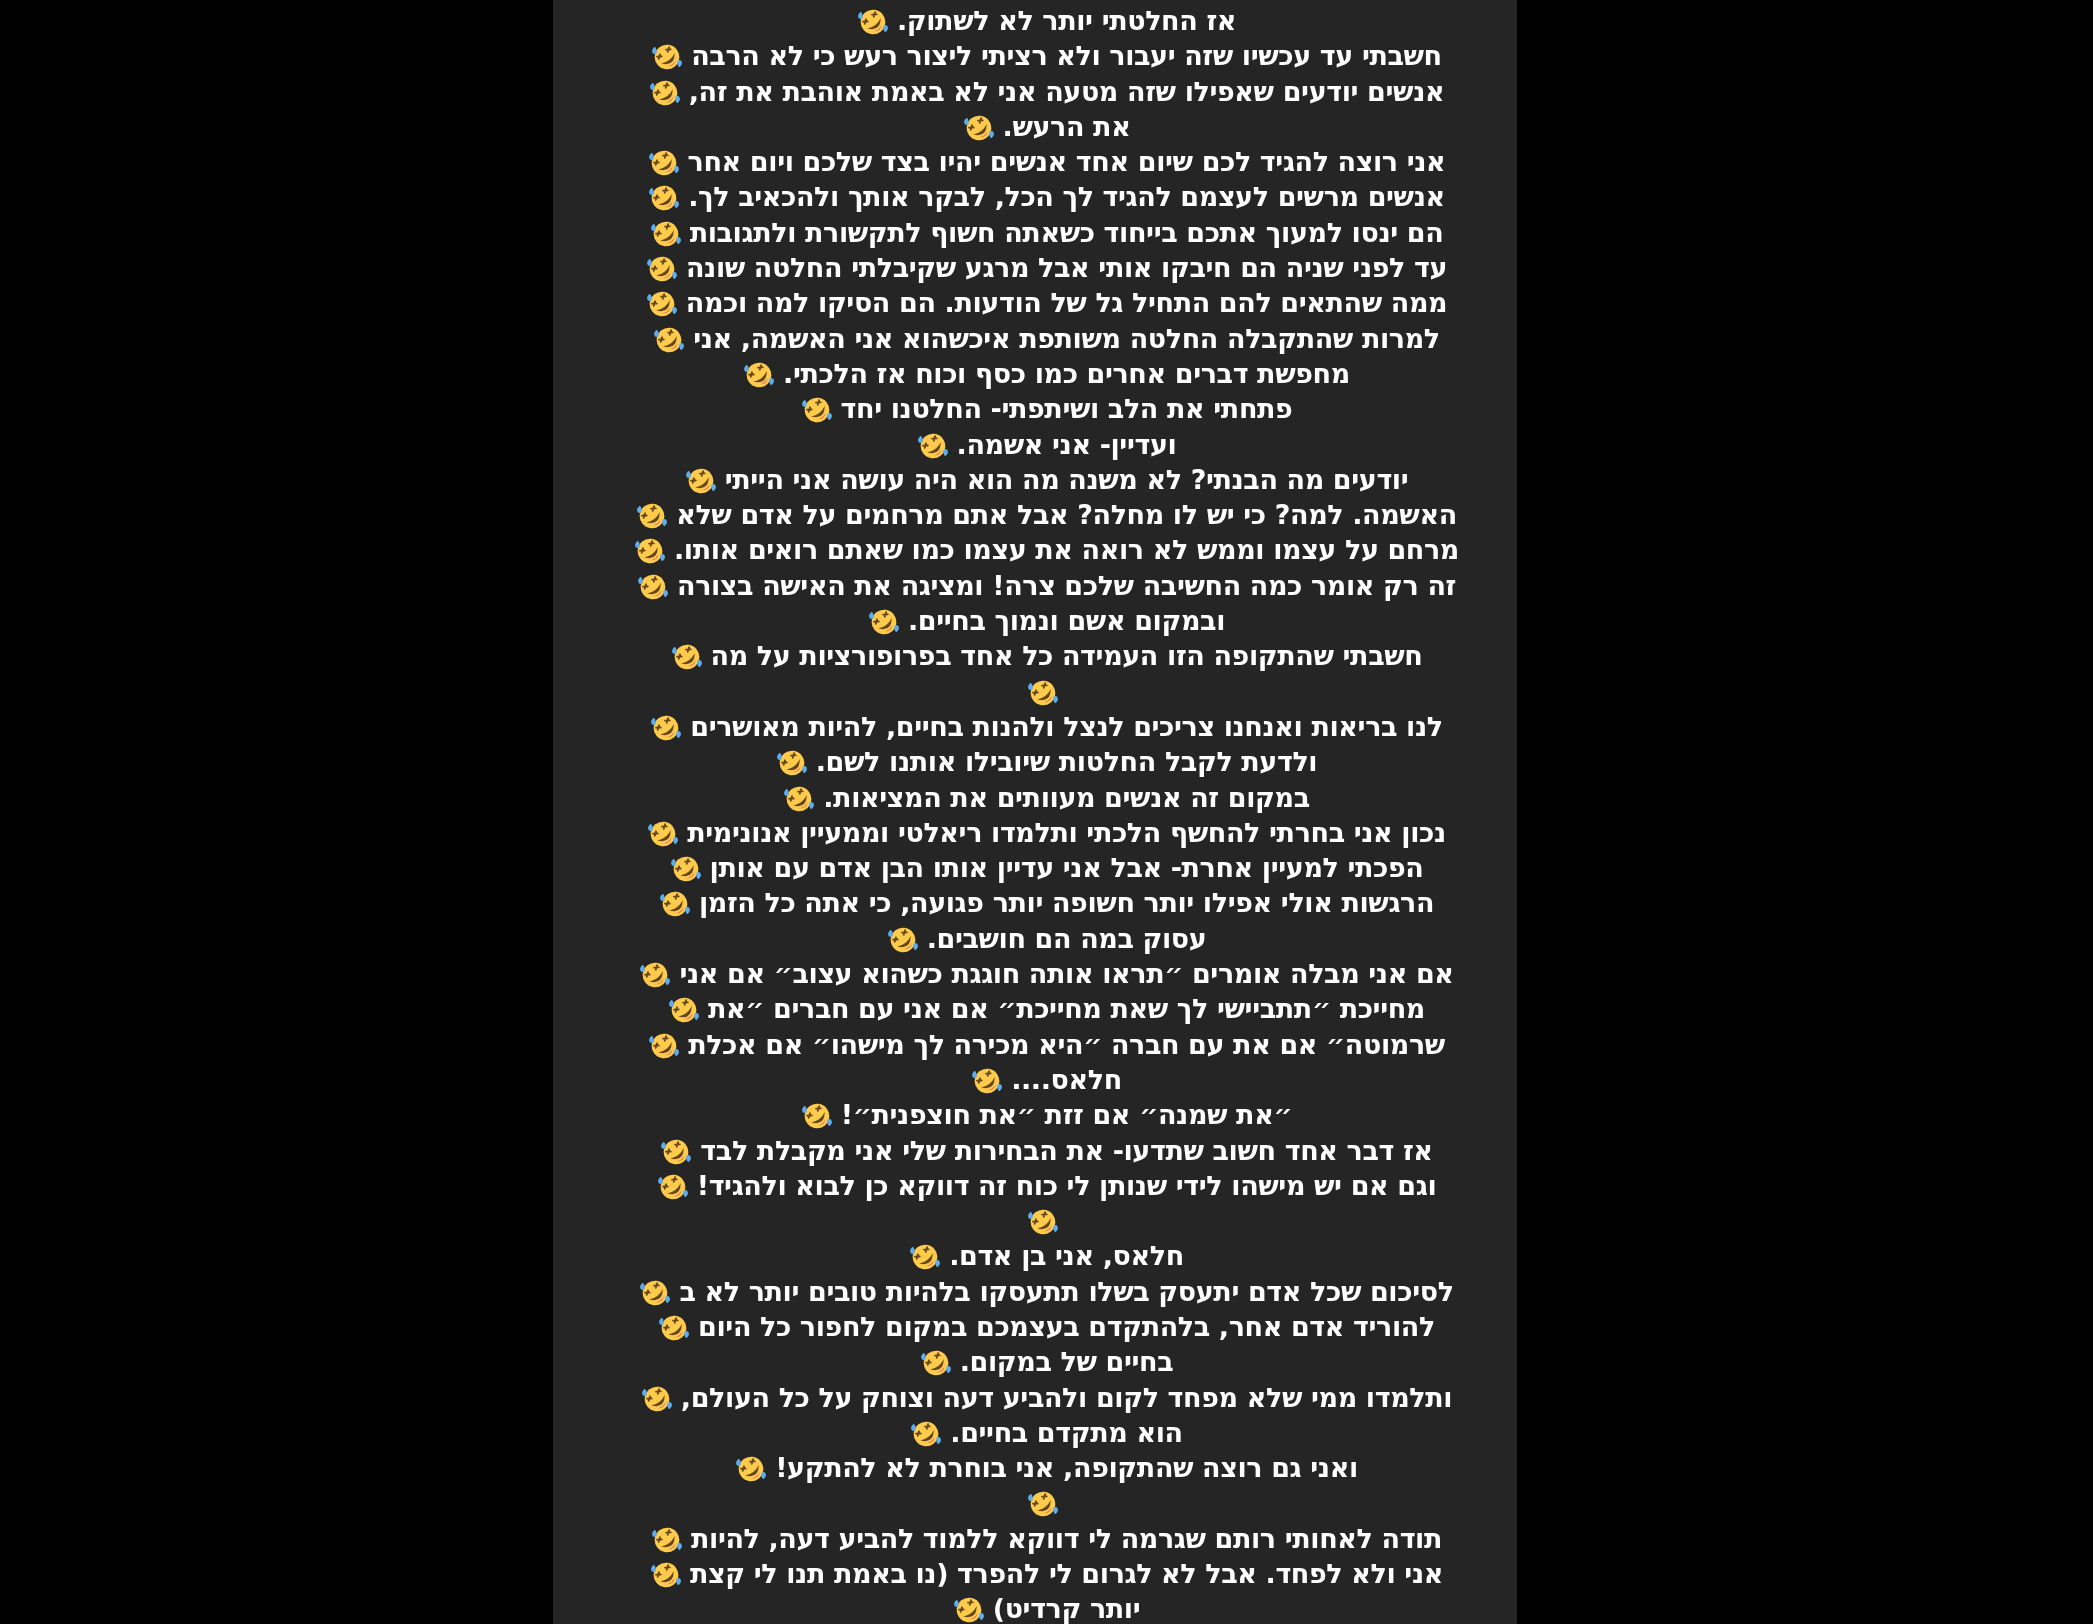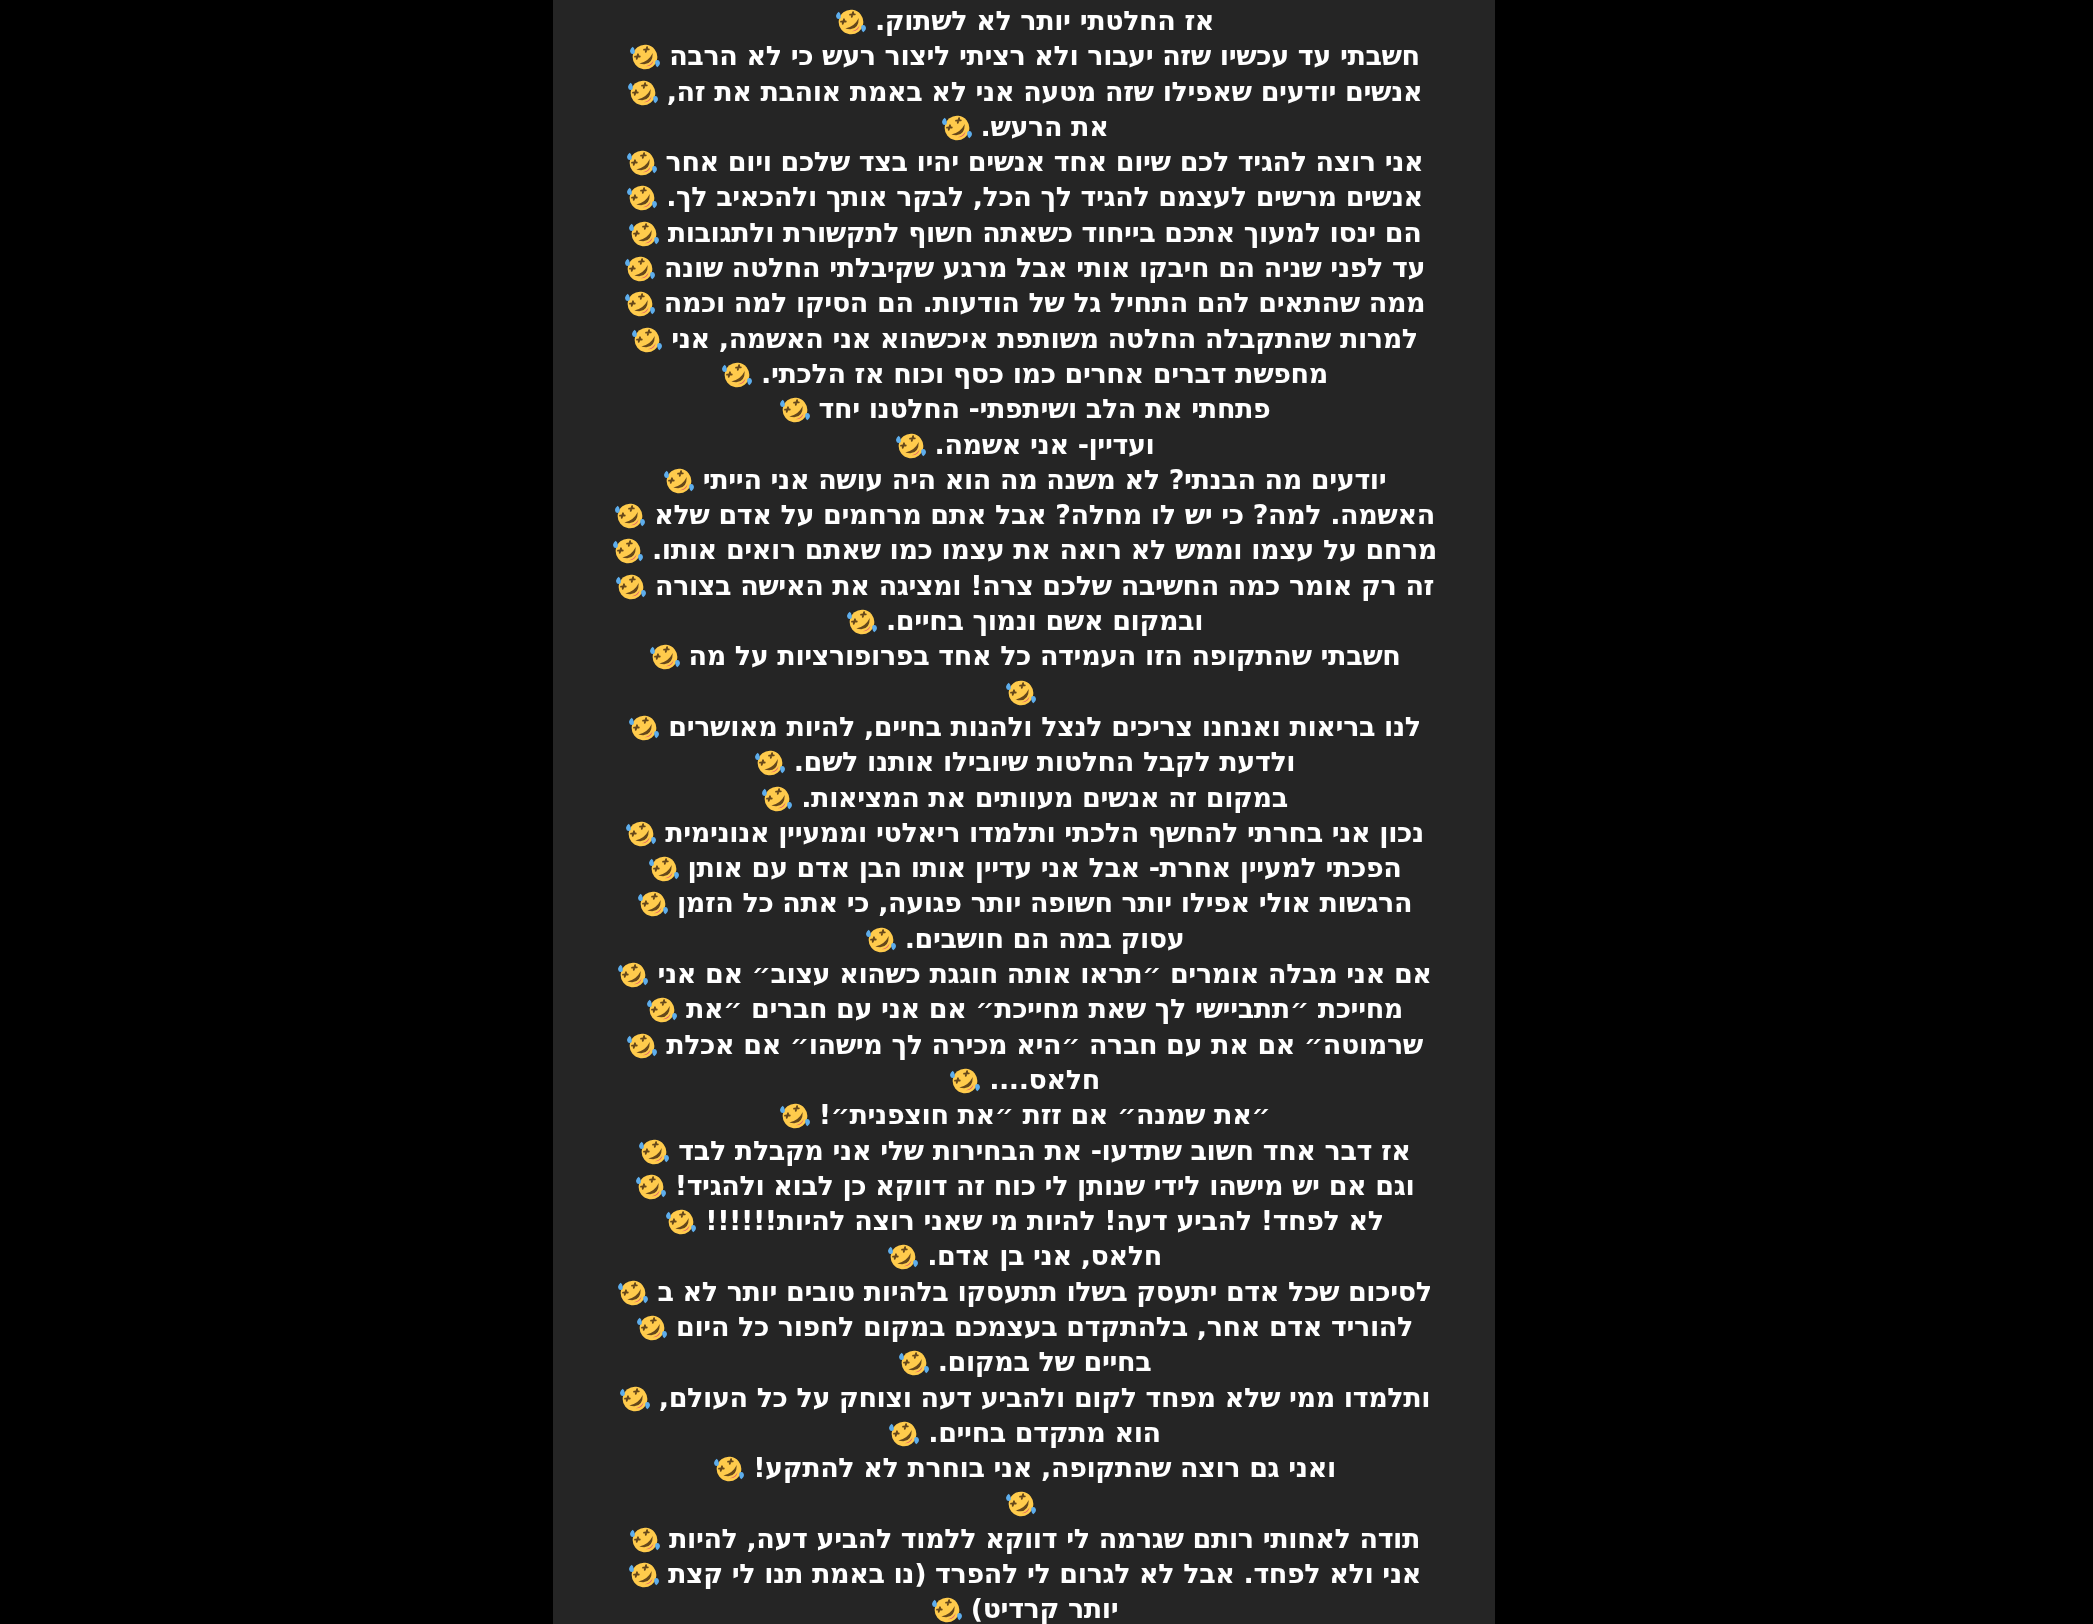--- a/index.html
+++ b/index.html
@@ -14,20 +14,21 @@
     position: relative;
     font-family: "DejaVu Sans", sans-serif;
   }
   .panel {
     position: absolute;
     left: 553px;
     top: 0;
     width: 942px;
     height: 1624px;
     background: #252525;
+    padding-left: 22px;
   }
   .text-block {
     direction: rtl;
     text-align: center;
     color: #ffffff;
     font-weight: bold;
     font-size: 27px;
     line-height: 35.3px;
     letter-spacing: -0.4px;
     padding-top: 3px;
@@ -524,21 +525,21 @@
           <path d="M10 22 Q20 35 30 22 Q20 27 10 22 Z" fill="#65471B"></path>
           <path d="M14 29 Q20 32 26 29 Q20 34 14 29 Z" fill="#E2596C"></path>
           <path d="M11 12.5 l4.5 3.2 m0 -3.2 l-4.5 3.2" stroke="#65471B" stroke-width="2.2" fill="none" stroke-linecap="round"></path>
           <path d="M24.5 12.5 l4.5 3.2 m0 -3.2 l-4.5 3.2" stroke="#65471B" stroke-width="2.2" fill="none" stroke-linecap="round"></path>
         </g>
         <path d="M5.5 8 Q0.5 12 3.5 16 Q8.5 17.5 8 12.5 Q7.5 9.5 5.5 8 Z" fill="#5DADEC"></path>
         <path d="M34.5 32 Q39.5 28 36.5 24 Q31.5 22.5 32 27.5 Q32.5 30.5 34.5 32 Z" fill="#5DADEC"></path>
       </svg>
   </span></div>
 
-  <div class="line"><span class="line-text">לא לפחד! להביע דעה! להיות מי שאני רוצה להיות!!!!!!</span><span class="emoji" hidden="">
+  <div class="line"><span class="emoji" hidden="">
       <svg viewBox="0 0 40 40" aria-hidden="true">
         <g transform="rotate(-38 20 20)">
           <circle cx="20" cy="20" r="14.5" fill="#FFCB4C"></circle>
           <path d="M10 22 Q20 35 30 22 Q20 27 10 22 Z" fill="#65471B"></path>
           <path d="M14 29 Q20 32 26 29 Q20 34 14 29 Z" fill="#E2596C"></path>
           <path d="M11 12.5 l4.5 3.2 m0 -3.2 l-4.5 3.2" stroke="#65471B" stroke-width="2.2" fill="none" stroke-linecap="round"></path>
           <path d="M24.5 12.5 l4.5 3.2 m0 -3.2 l-4.5 3.2" stroke="#65471B" stroke-width="2.2" fill="none" stroke-linecap="round"></path>
         </g>
         <path d="M5.5 8 Q0.5 12 3.5 16 Q8.5 17.5 8 12.5 Q7.5 9.5 5.5 8 Z" fill="#5DADEC"></path>
         <path d="M34.5 32 Q39.5 28 36.5 24 Q31.5 22.5 32 27.5 Q32.5 30.5 34.5 32 Z" fill="#5DADEC"></path>

